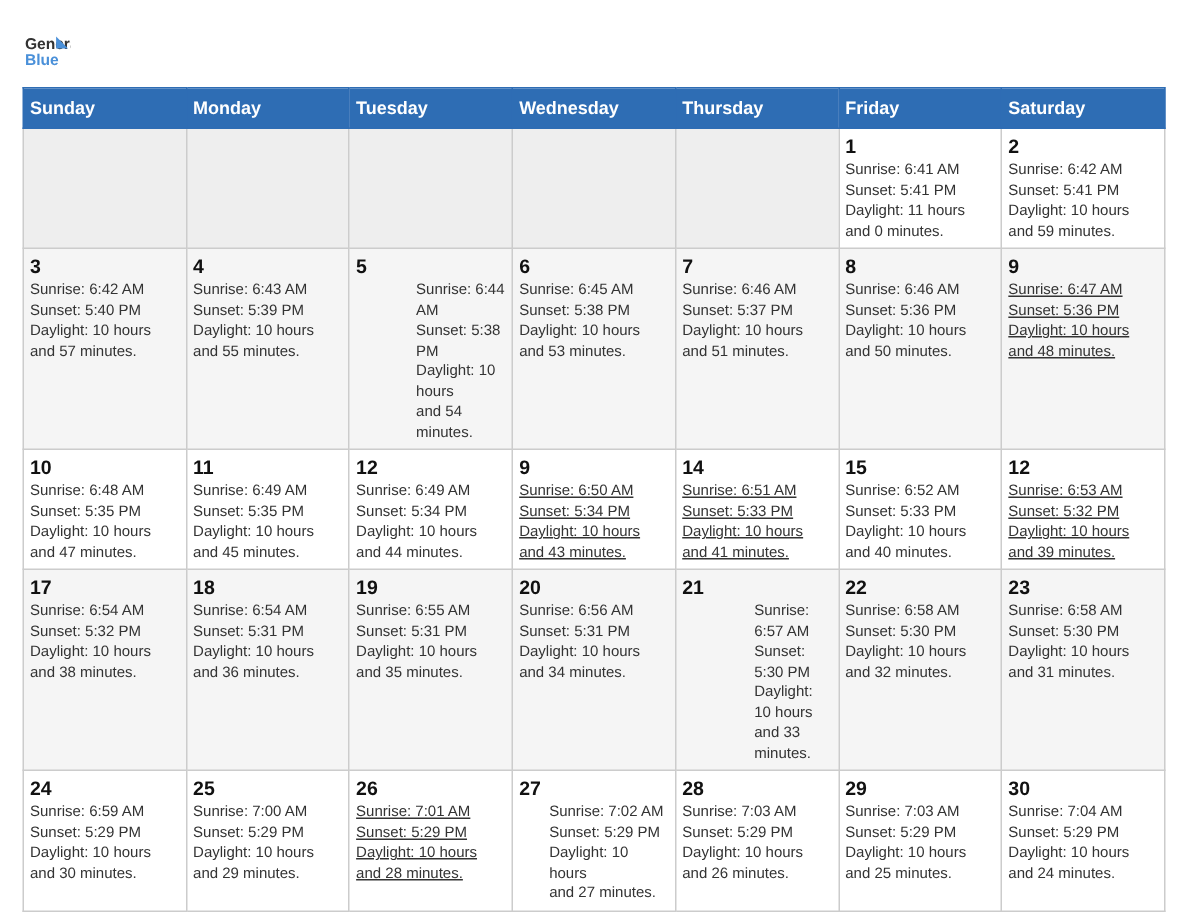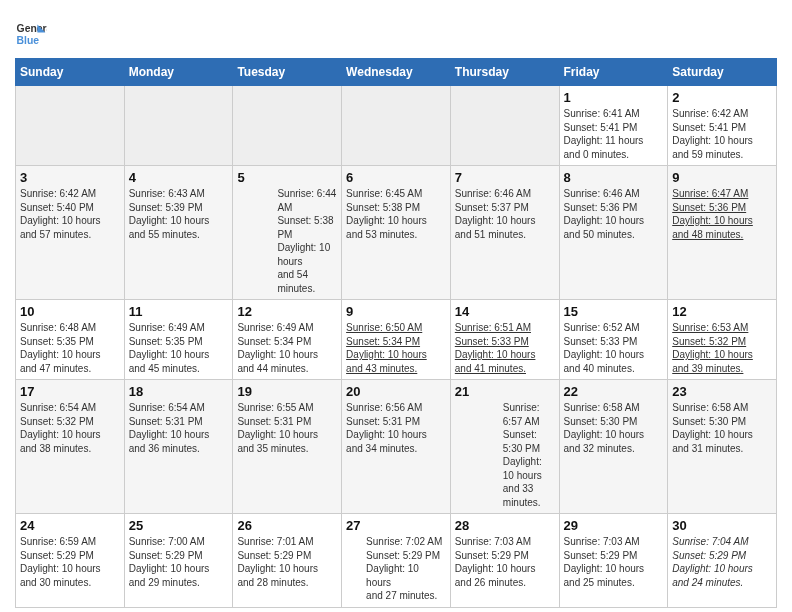--- a/index.html
+++ b/index.html
@@ -292,21 +292,21 @@
         </td>
         <td>
           <div class="day-number">25</div>
           <div class="day-info" style="white-space: pre-line;">Sunrise: 7:00 AM
 Sunset: 5:29 PM
 Daylight: 10 hours
 and 29 minutes.</div>
         </td>
         <td>
           <div class="day-number">26</div>
-          <div class="day-info" style="white-space: pre-line;">Sunrise: 7:01 AM
+          <div class="day-info" style="white-space: pre-line; text-decoration: underline;">Sunrise: 7:01 AM
 Sunset: 5:29 PM
 Daylight: 10 hours
 and 28 minutes.</div>
         </td>
         <td>
           <div class="day-number">27</div>
           <div class="day-info" style="white-space: pre-line; margin-left: 20px;">Sunrise: 7:02 AM
 Sunset: 5:29 PM
 Daylight: 10 hours
 and 27 minutes.</div>
@@ -320,20 +320,20 @@
         </td>
         <td>
           <div class="day-number">29</div>
           <div class="day-info" style="white-space: pre-line;">Sunrise: 7:03 AM
 Sunset: 5:29 PM
 Daylight: 10 hours
 and 25 minutes.</div>
         </td>
         <td>
           <div class="day-number">30</div>
-          <div class="day-info" style="white-space: pre-line; font-style: italic;">Sunrise: 7:04 AM
+          <div class="day-info" style="white-space: pre-line;">Sunrise: 7:04 AM
 Sunset: 5:29 PM
 Daylight: 10 hours
 and 24 minutes.</div>
         </td>
       </tr>
     </tbody>
 </table>
 
 </body></html>

